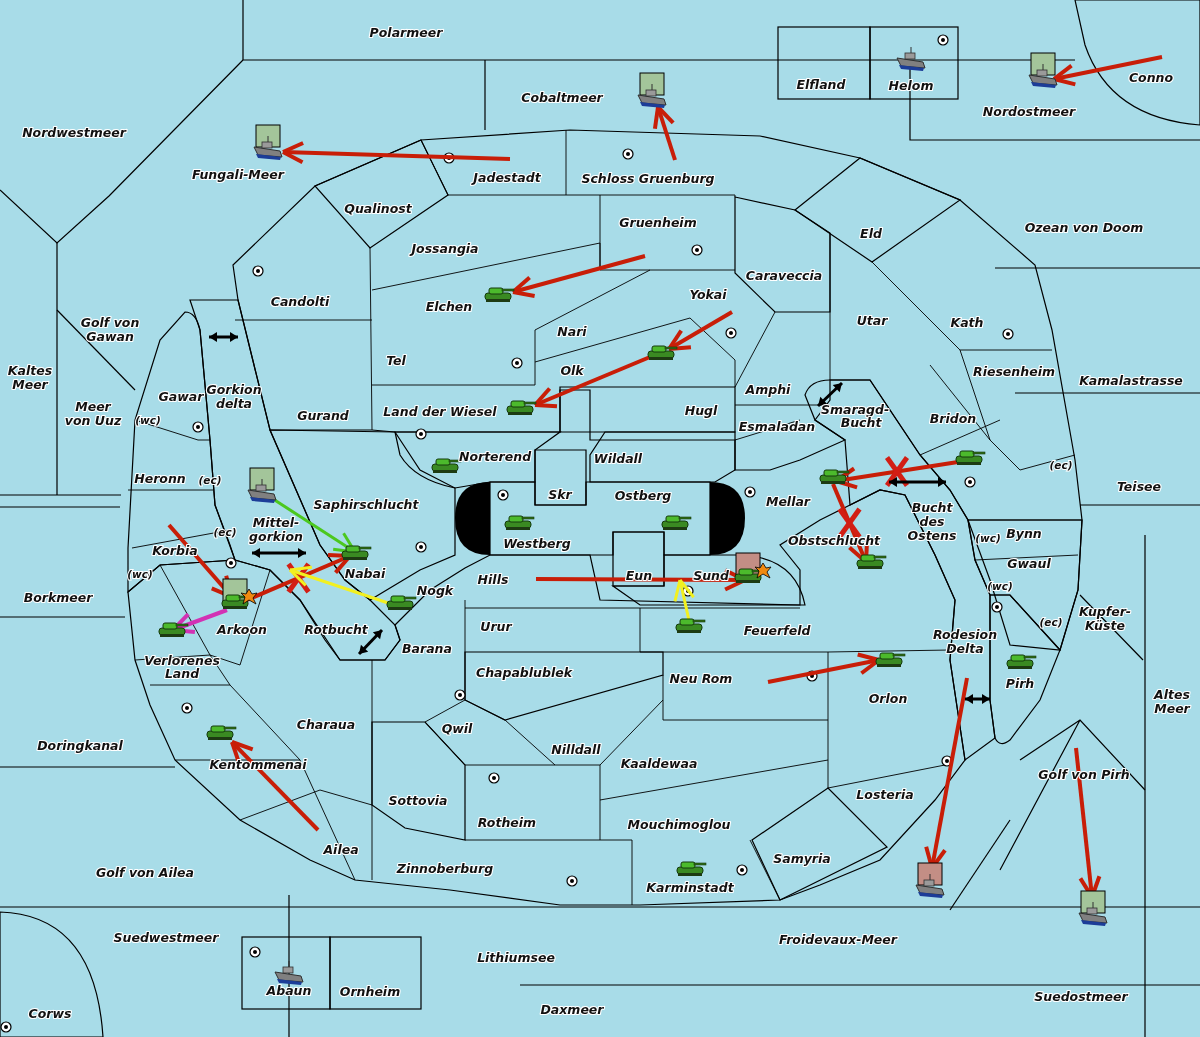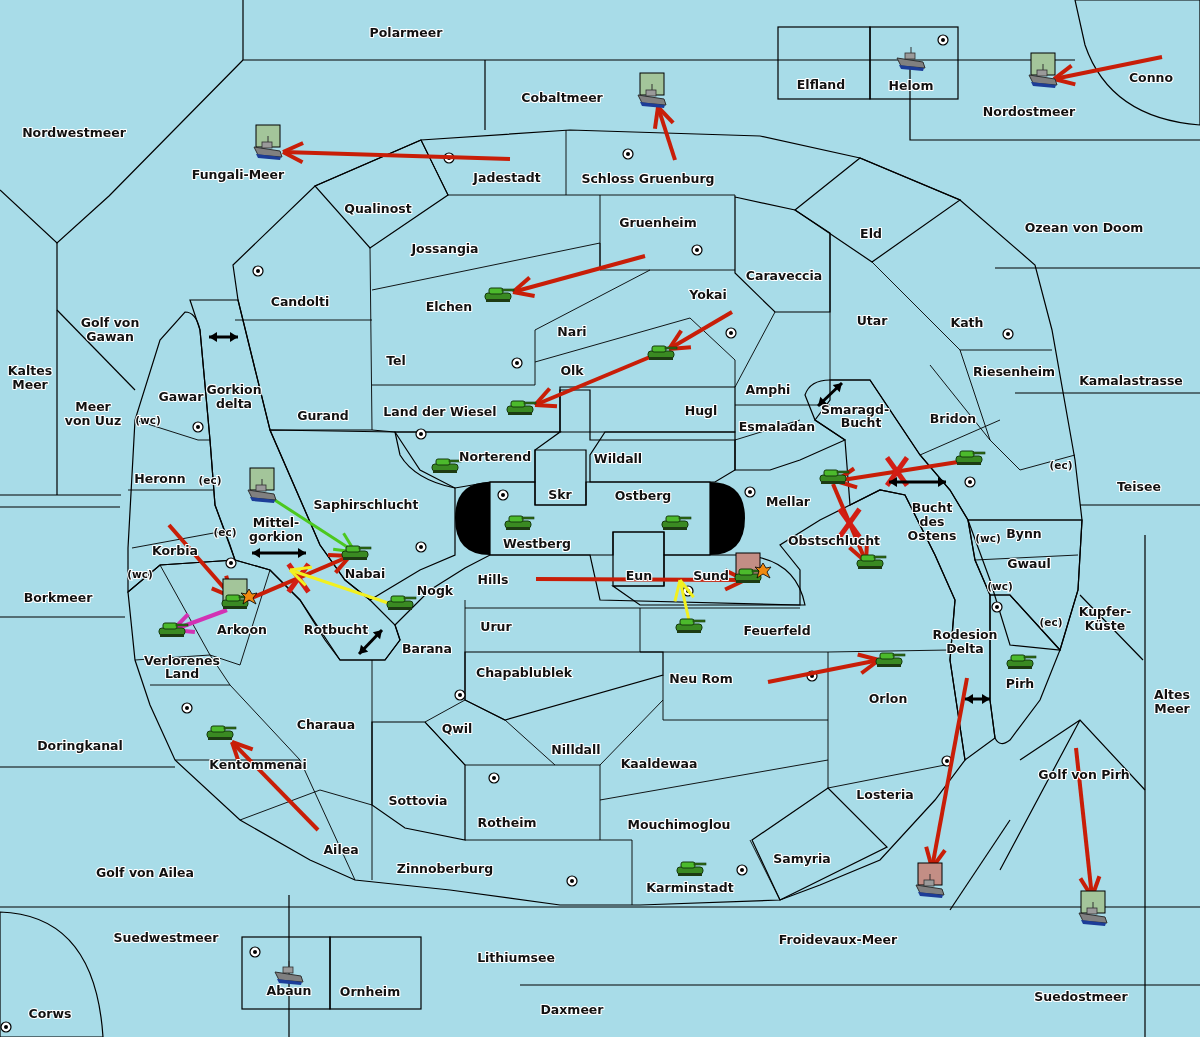--- a/index.html
+++ b/index.html
@@ -1,16 +1,16 @@
 <!DOCTYPE html>
 <html><head>
 <meta charset="utf-8">
 <style>
   html, body { margin: 0; padding: 0; background: #a8dce8; }
-  #map-wrap { position: relative; width: 1200px; height: 1037px; overflow: hidden; }
+  #map-wrap { position: relative; width: 1200px; height: 1037px; overflow: hidden; font-style: italic; }
   svg { display: block; }
   .lbl { font-family: "DejaVu Sans", sans-serif; font-size: 12.5px; font-weight: bold; fill: #111;
          paint-order: stroke; stroke: #fff; stroke-width: 2.2px; stroke-linejoin: round; }
   .coast { font-family: "DejaVu Sans", sans-serif; font-size: 10.5px; font-weight: bold; fill: #111;
          paint-order: stroke; stroke: #fff; stroke-width: 2px; }
   .border { stroke: #000; stroke-width: 1.2; fill: none; }
   .thin { stroke: #000; stroke-width: 0.9; fill: none; }
 </style>
 </head>
 <body>

